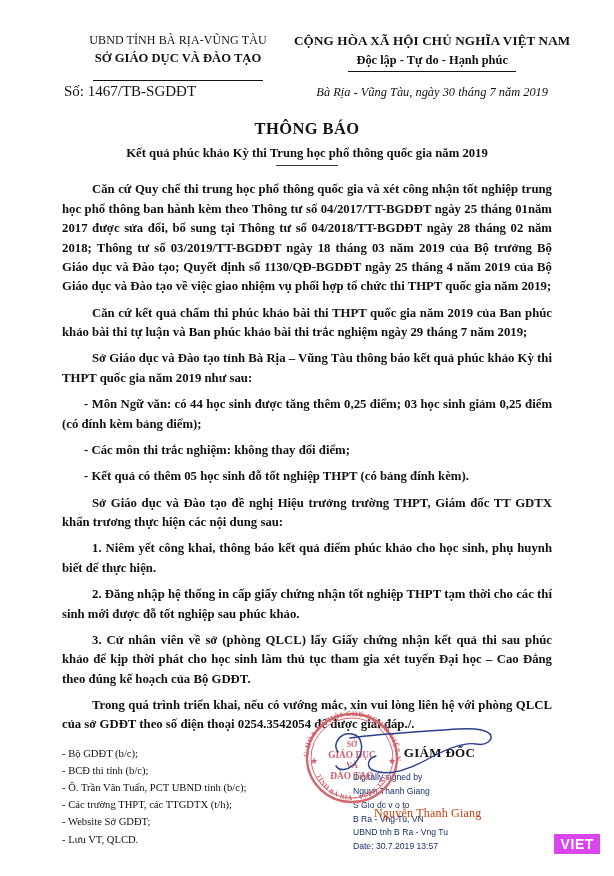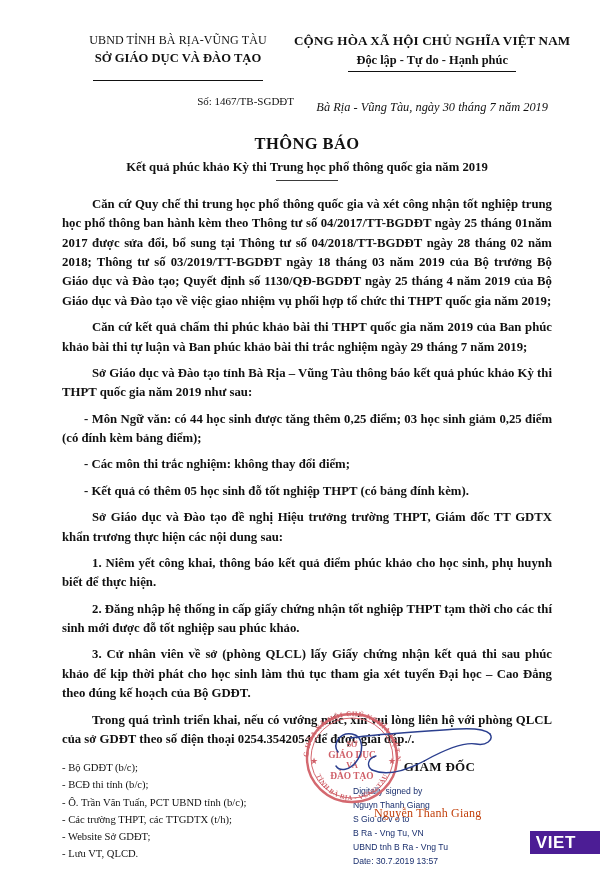--- a/index.html
+++ b/index.html
@@ -50,23 +50,23 @@
   .org-line2 {
     font-weight: bold;
     font-size: 12.6px;
     line-height: 1.45;
     display: inline-block;
     border-bottom: 1.3px solid #111;
     padding: 0 2px 13px 2px;
     white-space: nowrap;
   }
   .doc-number {
-    font-size: 11px;
-    margin-top: 14px;
-    text-align: right;
+    font-size: 15px;
+    margin-top: 2px;
+    text-align: left;
     padding-left: 2px;
     white-space: nowrap;
   }
   .nation-line1 {
     font-weight: bold;
     font-size: 13.1px;
     letter-spacing: .15px;
     line-height: 1.4;
     white-space: nowrap;
   }
@@ -76,21 +76,21 @@
     line-height: 1.5;
     display: inline-block;
     border-bottom: 1.2px solid #111;
     padding: 0 8px 1px 8px;
     margin-top: 1px;
     white-space: nowrap;
   }
   .place-date {
     font-style: italic;
     font-size: 12.4px;
-    margin-top: 28px;
+    margin-top: 13px;
     white-space: nowrap;
   }
 
   
   .title-block {
     text-align: center;
     margin-top: 18px;
   }
   .title-main {
     font-weight: bold;
@@ -217,27 +217,27 @@
   }
 
   
   .viet-badge {
     position: absolute;
     right: 14px;
     bottom: 22px;
     display: inline-block;
   }
   .viet-badge .chip {
-    background: #4c1d95;
+    background: #d946ef;
     color: #ffffff;
     font-family: "Liberation Sans", "DejaVu Sans", sans-serif;
     font-weight: bold;
-    font-size: 17px;
+    font-size: 14px;
     letter-spacing: .6px;
-    padding: 3px 24px 3px 6px;
+    padding: 3px 6px 3px 6px;
     display: inline-block;
     line-height: 1;
     position: relative;
   }
 </style>
 </head>
 <body>
 
 <div class="page">
 

